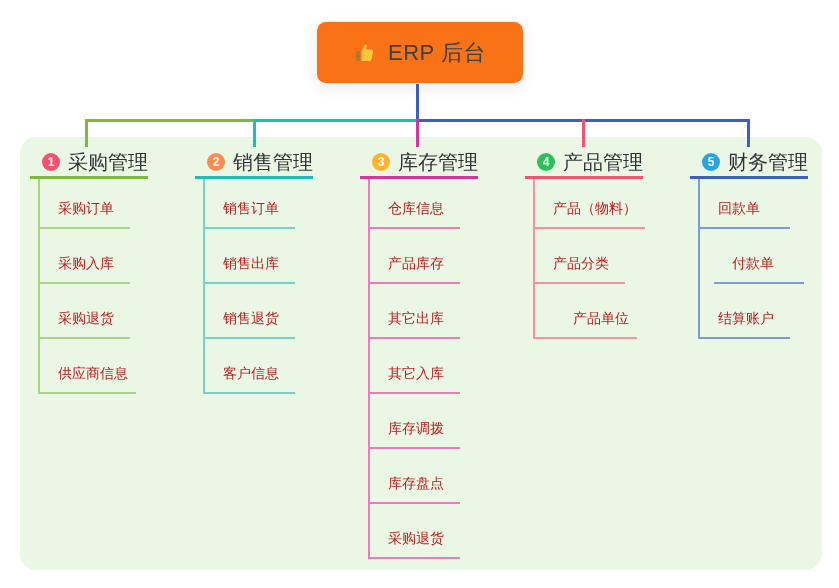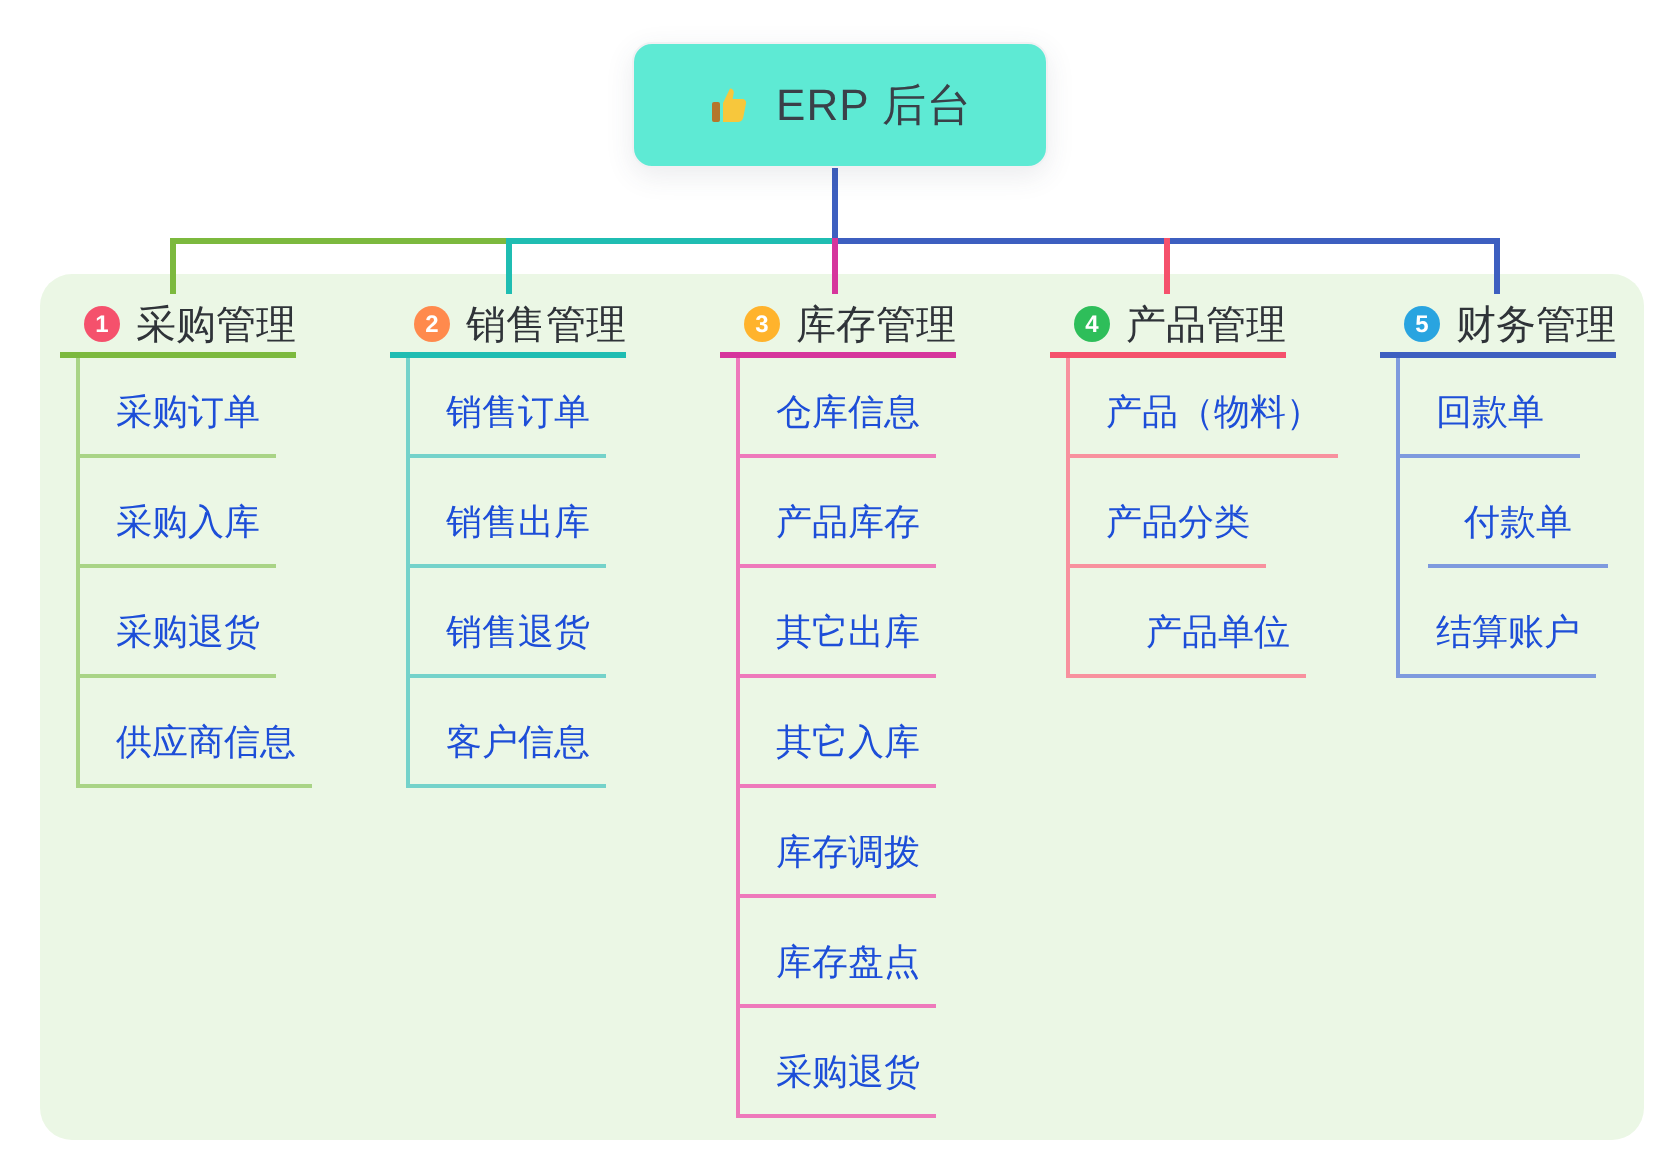--- a/index.html
+++ b/index.html
@@ -10,21 +10,21 @@
   }
   .stage{position:absolute;inset:0;}
   
   .panel{
     position:absolute;left:20px;top:137px;width:802px;height:433px;
     border-radius:16px;
   }
   
   .root-node{
     position:absolute;left:316px;top:21px;width:206px;height:61px;
-    background:#5eead4;border:1px solid #f1f1f3;border-radius:10px;
+    background:#f97316;border:1px solid #f1f1f3;border-radius:10px;
     box-shadow:0 4px 14px rgba(60,70,90,.10);
     display:flex;align-items:center;justify-content:center;gap:10px;
     z-index:3;
   }
   .root-title{font-size:22px;color:#3a4048;font-weight:500;letter-spacing:.5px;}
   .root-icon{width:24px;height:24px;display:inline-flex;}
   
   .line{position:absolute;z-index:1;}
   
   .branch{position:absolute;top:148px;width:118px;z-index:2;}
@@ -36,21 +36,21 @@
     width:18px;height:18px;border-radius:50%;flex:0 0 auto;
     color:#fff;font-size:12px;font-weight:700;line-height:18px;text-align:center;
   }
   .branch-title{font-size:20px;color:#2f3338;font-weight:400;white-space:nowrap;}
   .children{margin-left:8px;border-left:2px solid #ccc;}
   .child{
     box-sizing:border-box;height:55px;min-width:90px;width:max-content;
     border-bottom:2px solid #ccc;
     display:flex;align-items:flex-end;
     padding:0 8px 9px 18px;
-    font-size:18px;color:#1d4ed8;white-space:nowrap;
+    font-size:14px;color:#b91c1c;white-space:nowrap;
   }
   .children .child:first-child{height:50px;}
 </style>
 </head>
 <body>
 
 <div class="stage">
   <div class="panel" style="background: rgb(235, 247, 229);"></div>
 
   <div class="root-node">

